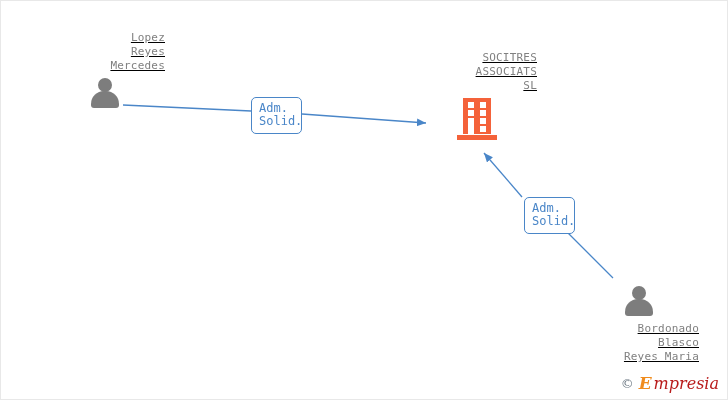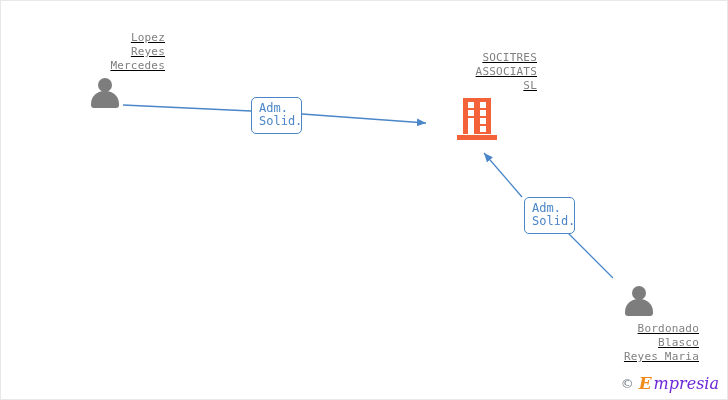--- a/index.html
+++ b/index.html
@@ -139,21 +139,21 @@
     font-size: 13px;
     font-family: "DejaVu Sans", "Liberation Sans", sans-serif;
   }
   #watermark .brand-e {
     color: #f08c1e;
     font-size: 17px;
     font-style: italic;
     font-weight: bold;
   }
   #watermark .brand-rest {
-    color: #6d28d9;
+    color: #b91c1c;
     font-size: 16px;
     font-style: italic;
     margin-left: -3px;
   }
 </style>
 </head>
 <body>
 
 <div id="canvas">
 

